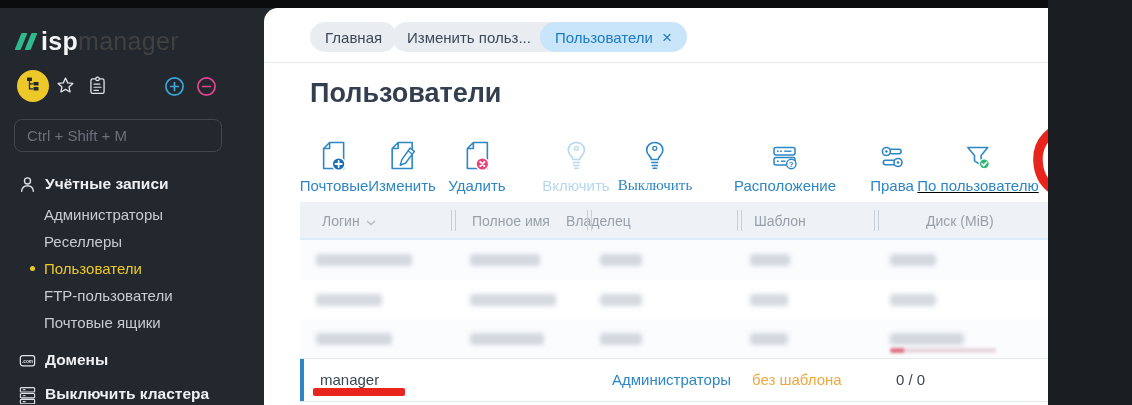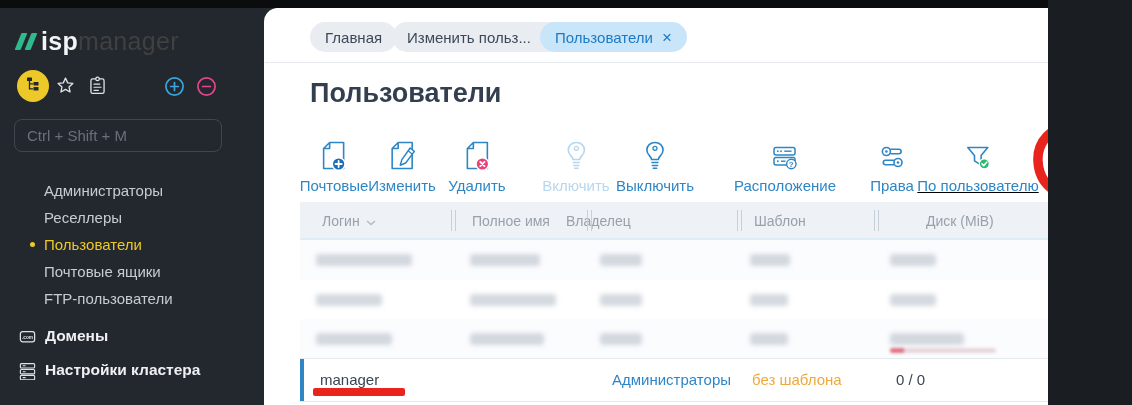--- a/index.html
+++ b/index.html
@@ -132,47 +132,56 @@
           <span><svg width="21" height="21" viewBox="0 0 22 22">
     <circle cx="11" cy="11" r="9" fill="none" stroke="#e0478c" stroke-width="1.8"></circle>
     <path d="M6.9 11 h8.2" stroke="#e0478c" stroke-width="1.8" stroke-linecap="round"></path>
             </svg></span>
         </span>
       </div>
 
     <input class="search-input" type="text" placeholder="Ctrl + Shift + M" style="">
 
     <nav class="nav">
+        <div class="nav-section-header">
+          <span class="sic">
+            <svg width="19" height="19" viewBox="0 0 20 20">
+    <circle cx="10" cy="6.3" r="3.2" fill="none" stroke="#dfe3e7" stroke-width="1.4"></circle>
+    <path d="M3.8 17.2 c.4-4 2.8-5.9 6.2-5.9 s5.8 1.9 6.2 5.9" fill="none" stroke="#dfe3e7" stroke-width="1.4" stroke-linecap="round"></path>
+            </svg>
+          </span>
+          <span class="slabel">Учётные записи</span>
+        </div>
         <div class="nav-items">
           <div class="nav-item"><span>Администраторы</span></div>
           <div class="nav-item"><span>Реселлеры</span></div>
           <div class="nav-item active"><span class="bullet"></span><span>Пользователи</span></div>
+          <div class="nav-item"><span>FTP-пользователи</span></div>
           <div class="nav-item"><span>Почтовые ящики</span></div>
-          <div class="nav-item"><span>FTP-пользователи</span></div>
         </div>
         <div class="nav-section-header">
           <span class="sic">
             <svg width="19" height="19" viewBox="0 0 20 20">
     <rect x="2.5" y="4.8" width="15" height="10.8" rx="2.4" fill="none" stroke="#dfe3e7" stroke-width="1.3"></rect>
     <text x="10" y="12.4" font-size="5" font-weight="700" text-anchor="middle" fill="#dfe3e7">.com</text>
             </svg>
           </span>
           <span class="slabel">Домены</span>
         </div>
         <div class="nav-gap"></div>
         <div class="nav-section-header">
           <span class="sic">
             <svg width="19" height="19" viewBox="0 0 20 20">
     <rect x="2.5" y="2.8" width="15" height="4.6" rx="1" fill="none" stroke="#dfe3e7" stroke-width="1.2"></rect>
     <rect x="2.5" y="9" width="15" height="4.6" rx="1" fill="none" stroke="#dfe3e7" stroke-width="1.2"></rect>
     <rect x="2.5" y="15.2" width="15" height="4.6" rx="1" fill="none" stroke="#dfe3e7" stroke-width="1.2"></rect>
     <path d="M5 5.1 h3 M5 11.3 h3 M5 17.5 h3" stroke="#dfe3e7" stroke-width="1.1"></path>
             </svg>
           </span>
-          <span class="slabel">Настройки кластера</span>
+          <span class="slabel">Выключить кластера</span>
         </div>
       </nav>
 
     <div id="tabbar">
         <div class="tab" style="left: 310px;">
           <span>Главная</span>
         </div>
         <div class="tab" style="left: 392px;">
           <span>Изменить польз...</span>
           <span class="tabx">×</span>
@@ -220,21 +229,21 @@
         <div class="tbtn disabled" style="left: 576px;">
           <span class="ticon">
             <svg width="32" height="34" viewBox="0 0 32 34">
     <path d="M16 3.5 c4.7 0 8.1 3.3 8.1 7.5 0 2.9-1.5 4.7-2.9 6.1 -1 1-1.6 1.9-1.8 3.4 h-6.8 c-.2-1.5-.8-2.4-1.8-3.4 -1.4-1.4-2.9-3.2-2.9-6.1 0-4.2 3.4-7.5 8.1-7.5 Z" fill="none" stroke="#b6d7ee" stroke-width="1.6"></path>
     <circle cx="16" cy="9.3" r="2" fill="none" stroke="#b6d7ee" stroke-width="1.3"></circle>
     <path d="M13 23.6 h6 M13.4 26.4 h5.2 M14.3 29.2 h3.4" stroke="#b6d7ee" stroke-width="1.5" stroke-linecap="round"></path>
             </svg>
           </span>
           <span class="tlabel">Включить</span>
         </div>
-        <div class="tbtn" style="left: 655px;">
+        <div class="tbtn" style="left: 655px; font-family: Liberation Serif, serif;">
           <span class="ticon">
             <svg width="32" height="34" viewBox="0 0 32 34">
     <path d="M16 3.5 c4.7 0 8.1 3.3 8.1 7.5 0 2.9-1.5 4.7-2.9 6.1 -1 1-1.6 1.9-1.8 3.4 h-6.8 c-.2-1.5-.8-2.4-1.8-3.4 -1.4-1.4-2.9-3.2-2.9-6.1 0-4.2 3.4-7.5 8.1-7.5 Z" fill="none" stroke="#2e86c5" stroke-width="1.6"></path>
     <circle cx="16" cy="9.3" r="2" fill="none" stroke="#2e86c5" stroke-width="1.3"></circle>
     <path d="M13 23.6 h6 M13.4 26.4 h5.2 M14.3 29.2 h3.4" stroke="#2e86c5" stroke-width="1.5" stroke-linecap="round"></path>
             </svg>
           </span>
           <span class="tlabel">Выключить</span>
         </div>
         <div class="tbtn" style="left: 785px;">

